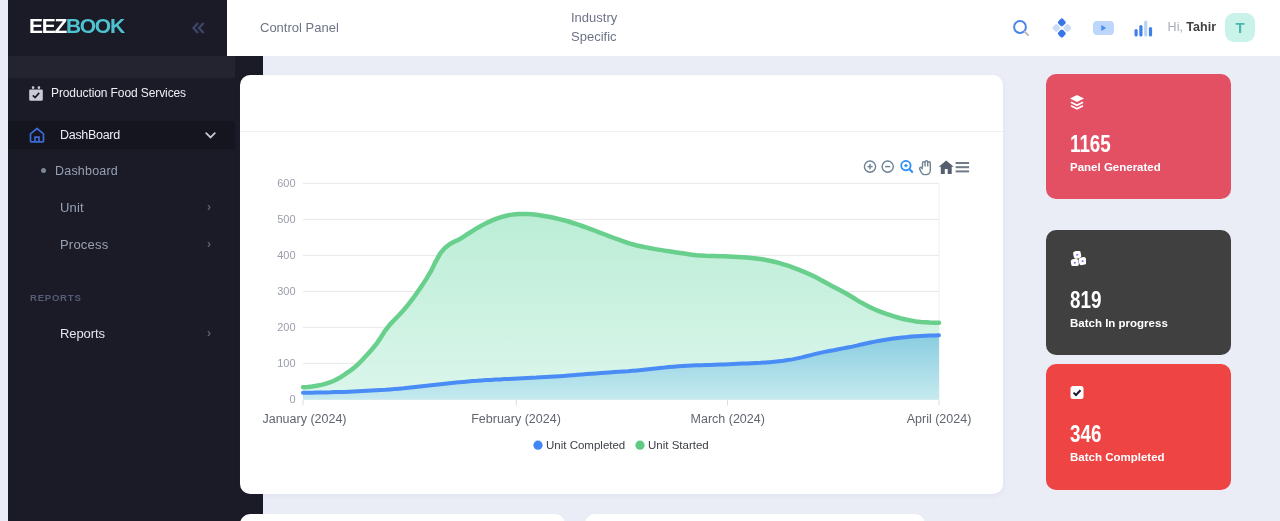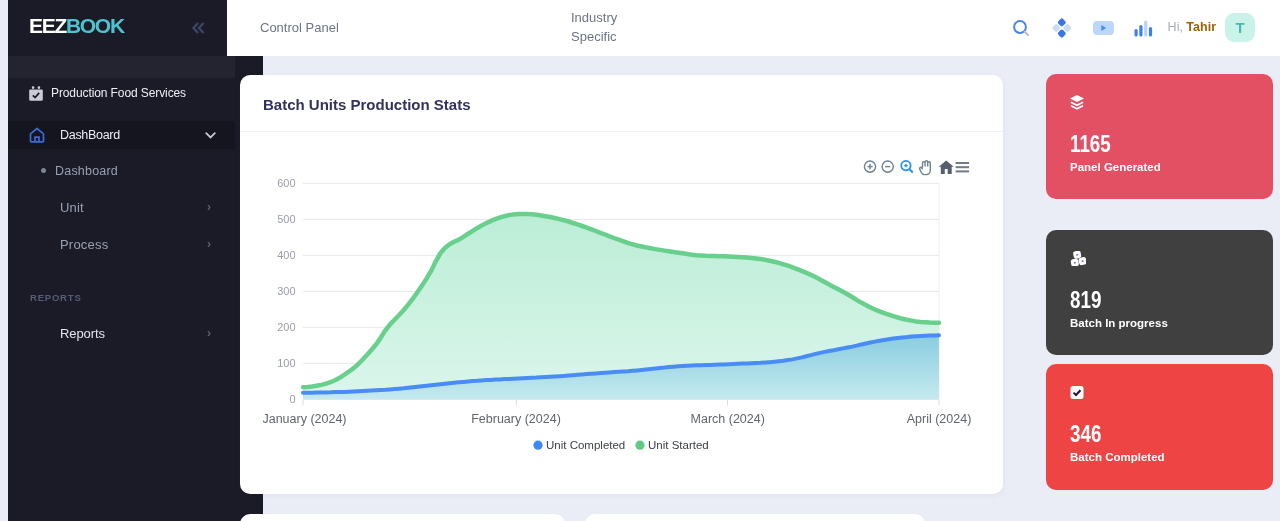--- a/index.html
+++ b/index.html
@@ -18,21 +18,21 @@
 .mitem { position:absolute; color:#eceef4; font-size:12px; font-weight:400; letter-spacing:-0.1px; }
 .msub { position:absolute; color:#98a0b2; font-size:13px; font-weight:500; letter-spacing:.2px; }
 .chev { position:absolute; color:#5a6175; font-size:12px; font-weight:700; }
 
 
 #card { position:absolute; left:240px; top:75px; width:763px; height:419px; background:#ffffff; border-radius:10px; box-shadow:0 2px 6px rgba(50,50,93,0.05); }
 #card h1 { position:absolute; left:23px; top:21px; font-size:15px; font-weight:700; color:#32325d; letter-spacing:0; }
 #card .divider { position:absolute; left:0; top:56px; width:763px; height:1px; background:#eef0f3; }
 
 
-.stat { position:absolute; left:1046px; width:227px; border-radius:10px; color:#fff;padding-left:40px; }
+.stat { position:absolute; left:1046px; width:185px; border-radius:10px; color:#fff;padding-left:40px; }
 .stat .num { position:absolute; left:24px; top:57px; font-size:23.5px; font-weight:700; letter-spacing:0; transform:scaleX(0.8); transform-origin:left top; }
 .stat .lbl { position:absolute; left:24px; top:87px; font-size:11.5px; font-weight:600; letter-spacing:0; }
 .stat svg { position:absolute; left:24px; top:21px; }
 
 
 .bcard { position:absolute; top:514px; height:40px; background:#ffffff; border-radius:10px; }
 </style>
 </head>
 <body>
 
@@ -85,26 +85,25 @@
   <svg class="abs" style="left:866px;top:21px" width="21" height="14" viewBox="0 0 21 14">
     <rect x="0" y="0" width="21" height="14" rx="4" fill="#bcd7fb"></rect>
     <path d="M8.3 4 L13.2 7 L8.3 10 Z" fill="#4a8cf0"></path>
   </svg>
   <svg class="abs" style="left:907px;top:19px" width="20" height="18" viewBox="0 0 20 18">
     <rect x="0.5" y="10" width="3.2" height="7.5" rx="1.6" fill="#3e7fe8"></rect>
     <rect x="5.3" y="6" width="3.2" height="11.5" rx="1.6" fill="#3e7fe8"></rect>
     <rect x="10.1" y="1.5" width="3.2" height="16" rx="1.6" fill="#b8d4f2"></rect>
     <rect x="14.9" y="8" width="3.2" height="9.5" rx="1.6" fill="#3e7fe8"></rect>
   </svg>
-  <div class="abs" style="right:64px;top:20px;font-size:12.5px;color:#a7abbc;white-space:nowrap">Hi, <b style="color:#a16207">Tahir</b></div>
+  <div class="abs" style="right:64px;top:20px;font-size:12.5px;color:#a7abbc;white-space:nowrap">Hi, <b style="color:#404040">Tahir</b></div>
   <div class="abs" style="left:998px;top:13px;width:30px;height:29px;border-radius:9px;background:#c9f2e9;text-align:center;line-height:29px;color:#4db6ac;font-size:15px;font-weight:600">T</div>
 </div>
 
 <div id="card">
-  <h1>Batch Units Production Stats</h1>
   <div class="divider"></div>
   <svg class="abs" style="left:0;top:60px" width="763" height="359" viewBox="0 0 763 359">
     <defs>
       <linearGradient id="gg" x1="0" y1="0" x2="0" y2="1">
         <stop offset="0" stop-color="#b6ecd3"></stop>
         <stop offset="1" stop-color="#d9f5ea"></stop>
       </linearGradient>
       <linearGradient id="gb" x1="0" y1="0" x2="0" y2="1">
         <stop offset="0" stop-color="#85cbe0"></stop>
         <stop offset="1" stop-color="#c4e9ef"></stop>

